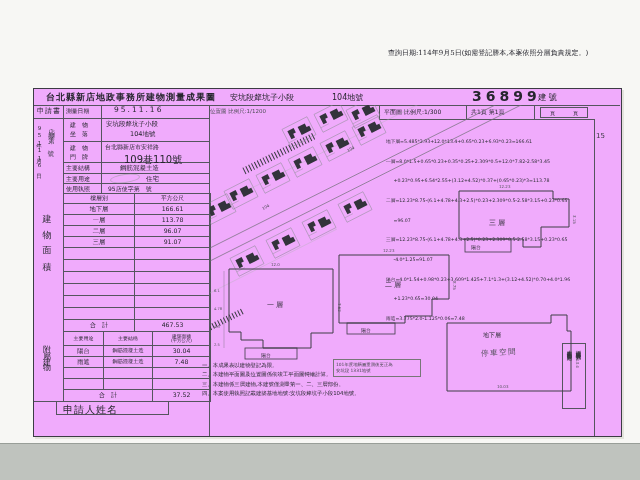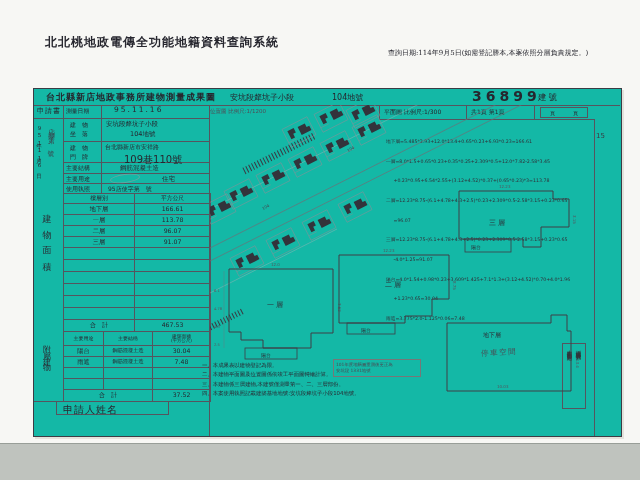--- a/index.html
+++ b/index.html
@@ -4,21 +4,21 @@
 <style>
 *{box-sizing:border-box;margin:0;padding:0}
 html,body{width:640px;height:480px;overflow:hidden}
 .page{position:relative;width:640px;height:480px;background:#f7f7f4;
   font-family:"DejaVu Sans","Liberation Sans",sans-serif;color:#26262e}
 .sf{font-family:"DejaVu Serif","Liberation Serif",serif}
 .t{position:absolute;white-space:nowrap;color:#26262e;line-height:1.1}
 .hl,.vl{position:absolute;background:#55555e}
 .hl{height:1px}.vl{width:1px}
 .doc{position:absolute;left:33px;top:88px;width:589px;height:349px;
-  border:1.5px solid #3c3c44;background:#14b8a6;box-shadow:2px 2px 0 #e3e3dc}
+  border:1.5px solid #3c3c44;background:#f0abfc;box-shadow:2px 2px 0 #e3e3dc}
 .vt{position:absolute;writing-mode:vertical-rl;text-orientation:upright;
   color:#2a2a32;white-space:nowrap;line-height:1}
 .tbl{position:absolute;border-collapse:collapse;table-layout:fixed;background:transparent}
 .tbl td{border:1px solid #55555e;font-size:6.2px;text-align:center;vertical-align:middle;
   padding:0;color:#26262e;overflow:hidden;line-height:1.05}
 tr.h10{height:10px}tr.h11{height:11px}tr.h12{height:12px}tr.h14{height:14px}
 .formulas{position:absolute;white-space:pre;font-size:4.7px;line-height:6.55px;color:#303038}
 .notes{position:absolute;font-size:5.4px;line-height:9.3px;color:#2a2a32;white-space:nowrap}
 .stampbox{position:absolute;border:1px solid #777;font-size:4.4px;line-height:6.5px;
   color:#4a4a52;padding:1.5px 2px;white-space:nowrap}
@@ -30,21 +30,20 @@
 .mapsvg{position:absolute}
 .bottom-bar{position:absolute;left:0;top:443px;width:640px;height:37px;
   background:#bfc3be;border-top:1px solid #989e98}
 .namebox{position:absolute;border:1px solid #55555e}
 </style>
 </head>
 <body>
 
 <div class="page">
 
-  <div class="t sf" style="left:45px;top:36px;font-size:12px;font-weight:bold;letter-spacing:1px">北北桃地政電傳全功能地籍資料查詢系統</div>
   <div class="t sf" style="left:388px;top:50px;font-size:7px">查詢日期:114年9月5日(如需登記謄本,本案依照分層負責規定。)</div>
 
   <div class="doc">
 
     <div class="t" style="left:12px;top:4px;font-size:9px;font-weight:bold;letter-spacing:1px">台北縣新店地政事務所建物測量成果圖</div>
     <div class="t" style="left:196px;top:5px;font-size:8px">安坑段犛坑子小段</div>
     <div class="t" style="left:298px;top:5px;font-size:8px">104地號</div>
     <div class="t" style="left:438px;top:0px;font-size:14px;font-weight:bold;letter-spacing:4px">36899</div>
     <div class="t" style="left:504px;top:4px;font-size:8.5px;letter-spacing:2px">建號</div>
     <div class="hl" style="left:0;top:16px;width:586px"></div>
@@ -89,21 +88,21 @@
     <div class="t" style="left:36px;top:56px;font-size:6px">建　物</div>
     <div class="t" style="left:36px;top:65px;font-size:6px">門　牌</div>
     <div class="t" style="left:71px;top:55px;font-size:6px">台北縣新店市安祥路</div>
     <div class="t" style="left:90px;top:64.5px;font-size:10px">109巷110號</div>
 
     <div class="t" style="left:32px;top:76px;font-size:6px">主要結構</div>
     <div class="t" style="left:86px;top:76px;font-size:6.5px">鋼筋混凝土造</div>
 
     <div class="t" style="left:32px;top:86.5px;font-size:6px">主要用途</div>
     <div class="scribble" style="left:76px;top:84.5px"></div>
-    <div class="t" style="left:128px;top:86.5px;font-size:6.5px">住宅</div>
+    <div class="t" style="left:112px;top:86.5px;font-size:6.5px">住宅</div>
 
     <div class="t" style="left:32px;top:96.5px;font-size:6px">使用執照</div>
     <div class="t" style="left:74px;top:96.5px;font-size:6px">95店使字第　號</div>
 
     <div class="vt" style="left:8px;top:118px;font-size:9px;letter-spacing:16px">建物面積</div>
     <div class="vt" style="left:8px;top:250px;font-size:8px;letter-spacing:6px">附屬建物</div>
 
     <table class="tbl" style="left:29px;top:104px;width:147px">
       <tbody>
           <tr class="h10">

